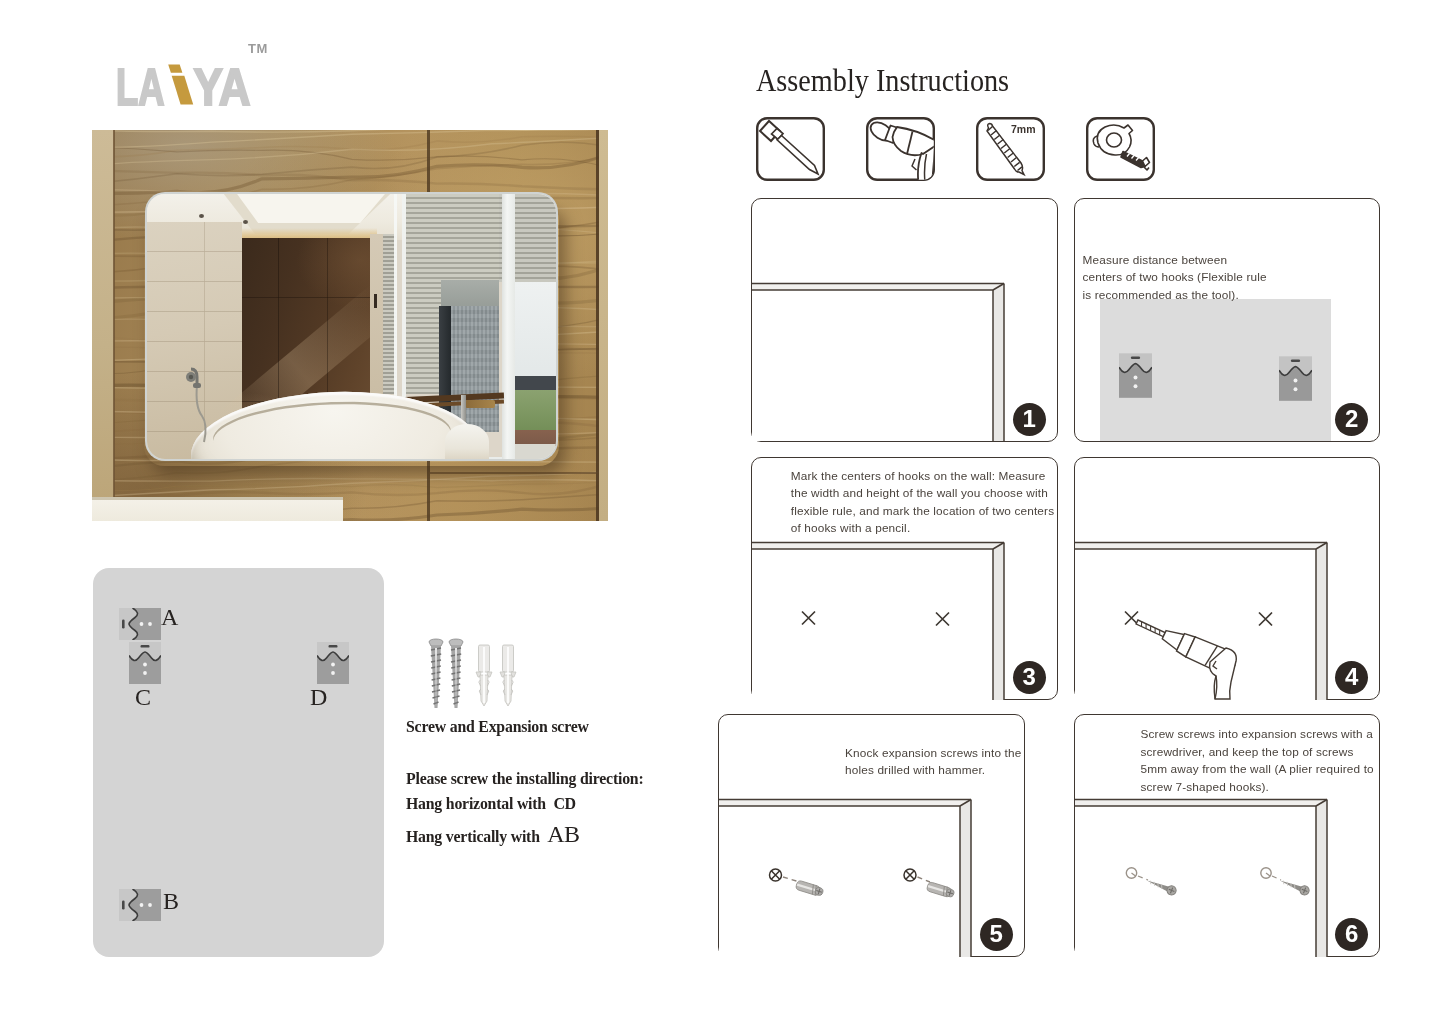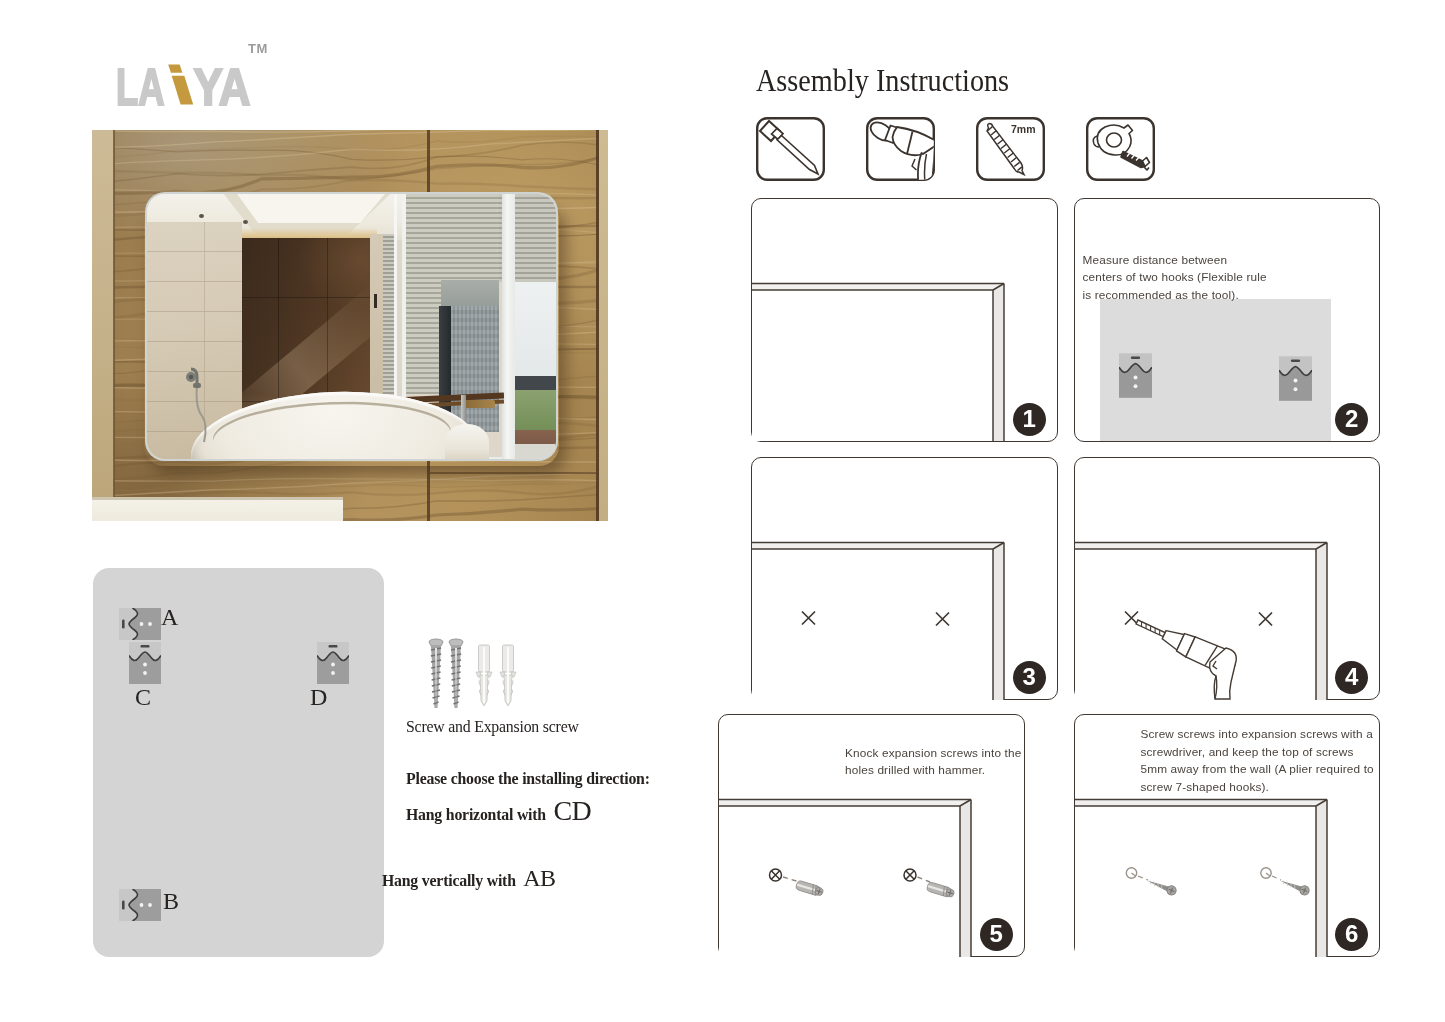--- a/index.html
+++ b/index.html
@@ -297,27 +297,27 @@
     </g>
     <g transform="translate(76,15)">
       <rect x="2.5" y="0" width="11" height="27" rx="1.5" fill="#ebeae8" stroke="#c2c1bc" stroke-width="0.8"></rect>
       <path d="M0,27 L5,27 L4,32 L2,32 Z M16,27 L11,27 L12,32 L14,32 Z" fill="#e2e1de" stroke="#c2c1bc" stroke-width="0.7"></path>
       <path d="M4,30 L5,56 L8,61 L11,56 L12,30 Z" fill="#e8e7e4" stroke="#c5c4bf" stroke-width="0.8"></path>
       <path d="M4.3,35 L2.8,37 L4.6,41 M4.8,44 L3.2,46 L5,50 M11.7,35 L13.2,37 L11.4,41 M11.2,44 L12.8,46 L11,50" fill="none" stroke="#c5c4bf" stroke-width="0.9"></path>
       <rect x="7.2" y="2" width="1.6" height="56" fill="#ffffff"></rect>
     </g>
   </svg>
 
-  <div class="abs serif" style="left:406px;top:718px;font-size:15.8px;letter-spacing:-0.2px;font-weight:normal;text-align:right;">Screw and Expansion screw</div>
-
-  <div class="abs serif" style="left:406px;top:770px;font-size:15.8px;letter-spacing:-0.2px;font-weight:bold;">Please choose the installing direction:</div>
-
-  <div class="abs serif" style="left:406px;top:795px;font-size:15.8px;letter-spacing:-0.2px;font-weight:bold;">Hang horizontal with&nbsp; <span style="font-size:28px;letter-spacing:-0.5px;font-weight:normal;">CD</span></div>
-
-  <div class="abs serif" style="left:382px;top:821px;font-size:15.8px;letter-spacing:-0.2px;font-weight:bold;margin-top:44px;">Hang vertically with&nbsp; <span style="font-size:24px;letter-spacing:-0.5px;font-weight:normal;">AB</span></div>
+  <div class="abs serif" style="left:406px;top:718px;font-size:15.8px;letter-spacing:-0.2px;font-weight:bold;text-align:right;">Screw and Expansion screw</div>
+
+  <div class="abs serif" style="left:406px;top:770px;font-size:15.8px;letter-spacing:-0.2px;font-weight:bold;">Please screw the installing direction:</div>
+
+  <div class="abs serif" style="left:406px;top:795px;font-size:15.8px;letter-spacing:-0.2px;font-weight:bold;">Hang horizontal with&nbsp; <span style="font-size:16px;letter-spacing:-0.5px;font-weight:bold;">CD</span></div>
+
+  <div class="abs serif" style="left:406px;top:821px;font-size:15.8px;letter-spacing:-0.2px;font-weight:bold;">Hang vertically with&nbsp; <span style="font-size:24px;letter-spacing:-0.5px;font-weight:normal;">AB</span></div>
 
   <div class="abs serif" style="left:756px;top:63px;font-size:31px;transform:scaleX(0.91);transform-origin:left top;">Assembly Instructions</div>
 
   <svg class="abs" style="left:756px;top:117px;" width="69" height="64" viewBox="0 0 69 64">
     <rect x="1.2" y="1.2" width="66.6" height="61.6" rx="10" fill="#fff" stroke="#3b332e" stroke-width="2.4"></rect>
     <g stroke="#3b332e" fill="#fff">
       <path d="M4,14 L13,4 L24,14 L15,24 Z" stroke-width="2"></path>
       <path d="M15.5,17 L21,11.5 L27,16.5 L22,22.5 Z" stroke-width="1.7"></path>
       <path d="M25.5,18.5 L58.5,48.5 L62,57 L53.5,52.5 L21,22.8 Z" stroke-width="1.6"></path>
     </g>
@@ -417,20 +417,21 @@
         <line x1="252" y1="84.5" x2="241" y2="91"></line>
         <line x1="0" y1="91" x2="241" y2="91"></line>
         <line x1="241" y1="91" x2="241" y2="242"></line>
         <line x1="252" y1="84.5" x2="252" y2="242"></line>
       </g>
 
       <path d="M50,153.5 L63,166.5 M63,153.5 L50,166.5" stroke="#3f3933" stroke-width="1.7"></path>
 
       <path d="M184,154.5 L197,167.5 M197,154.5 L184,167.5" stroke="#3f3933" stroke-width="1.7"></path>
     </svg>
+    <div class="ptxt" style="left:39px;top:10px;">Mark the centers of hooks on the wall: Measure<br>the width and height of the wall you choose with<br>flexible rule, and mark the location of two centers<br>of hooks with a pencil.</div>
     <div class="badge">3</div>
   </div>
 
   <div class="panel" style="left:1073.5px;top:456.5px;">
     <svg class="wallsvg" width="305" height="242" viewBox="0 0 305 242">
       <polygon points="0,84.5 252,84.5 241,91 241,242 0,242" fill="#ffffff"></polygon>
       <polygon points="0,84.5 252,84.5 241,91 0,91" fill="#f1f0ee"></polygon>
       <polygon points="252,84.5 252,242 241,242 241,91" fill="#e9e8e6"></polygon>
       <g stroke="#453c35" stroke-width="1.5" fill="none">
         <line x1="0" y1="84.5" x2="252" y2="84.5"></line>

